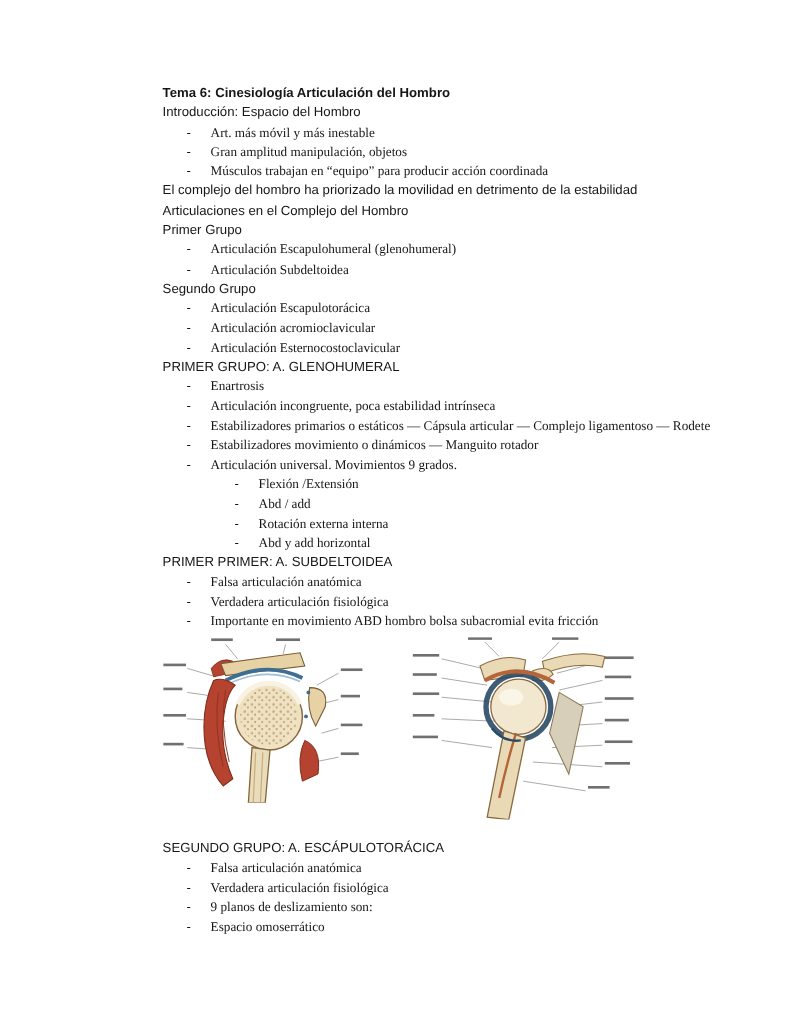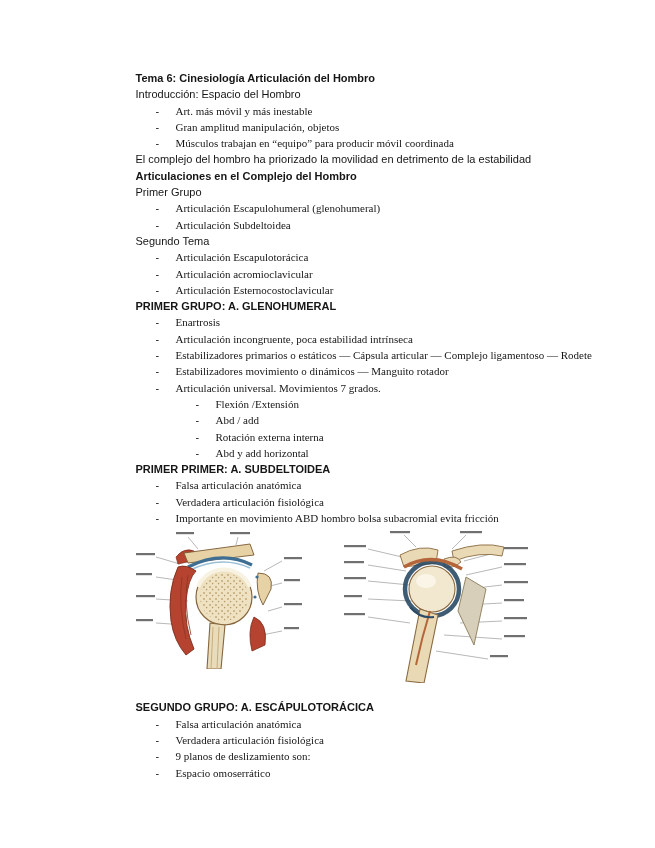--- a/index.html
+++ b/index.html
@@ -14,21 +14,21 @@
   }
   .content{
     position:absolute;
     left:75px;top:70px;
     width:505px;
     font-size:11px;
     line-height:16.3px;
   }
   .line{min-height:16.3px;}
   .title{font-weight:bold;}
-  .heading{font-weight:bold;}
+  .heading{font-weight:normal;}
   .para{}
   .bullet{display:flex;padding-left:20px;}
   .bullet2{display:flex;padding-left:60px;}
   .dash{flex:0 0 20px;width:20px;}
   .btxt{flex:1 1 auto;font-family:Liberation Serif, serif;}
   .figure-row{
     display:flex;
     align-items:flex-start;
     gap:36px;
     margin-top:5px;
@@ -49,34 +49,34 @@
         <div class="line bullet">
           <span class="dash">-</span>
           <span class="btxt">Art. más móvil y más inestable</span>
         </div>
         <div class="line bullet">
           <span class="dash">-</span>
           <span class="btxt">Gran amplitud manipulación, objetos</span>
         </div>
         <div class="line bullet">
           <span class="dash">-</span>
-          <span class="btxt">Músculos trabajan en “equipo” para producir móvil coordinada</span>
+          <span class="btxt">Músculos trabajan en “equipo” para producir acción coordinada</span>
         </div>
         <div class="line para">El complejo del hombro ha priorizado la movilidad en detrimento de la estabilidad</div>
         <div class="line heading">Articulaciones en el Complejo del Hombro</div>
         <div class="line para">Primer Grupo</div>
         <div class="line bullet">
           <span class="dash">-</span>
           <span class="btxt">Articulación Escapulohumeral (glenohumeral)</span>
         </div>
         <div class="line bullet">
           <span class="dash">-</span>
           <span class="btxt">Articulación Subdeltoidea</span>
         </div>
-        <div class="line para">Segundo Tema</div>
+        <div class="line para">Segundo Grupo</div>
         <div class="line bullet">
           <span class="dash">-</span>
           <span class="btxt">Articulación Escapulotorácica</span>
         </div>
         <div class="line bullet">
           <span class="dash">-</span>
           <span class="btxt">Articulación acromioclavicular</span>
         </div>
         <div class="line bullet">
           <span class="dash">-</span>
@@ -94,21 +94,21 @@
         <div class="line bullet">
           <span class="dash">-</span>
           <span class="btxt">Estabilizadores primarios o estáticos — Cápsula articular — Complejo ligamentoso — Rodete</span>
         </div>
         <div class="line bullet">
           <span class="dash">-</span>
           <span class="btxt">Estabilizadores movimiento o dinámicos — Manguito rotador</span>
         </div>
         <div class="line bullet">
           <span class="dash">-</span>
-          <span class="btxt">Articulación universal. Movimientos 7 grados.</span>
+          <span class="btxt">Articulación universal. Movimientos 9 grados.</span>
         </div>
         <div class="line bullet2">
           <span class="dash">-</span>
           <span class="btxt">Flexión /Extensión</span>
         </div>
         <div class="line bullet2">
           <span class="dash">-</span>
           <span class="btxt">Abd / add</span>
         </div>
         <div class="line bullet2">

